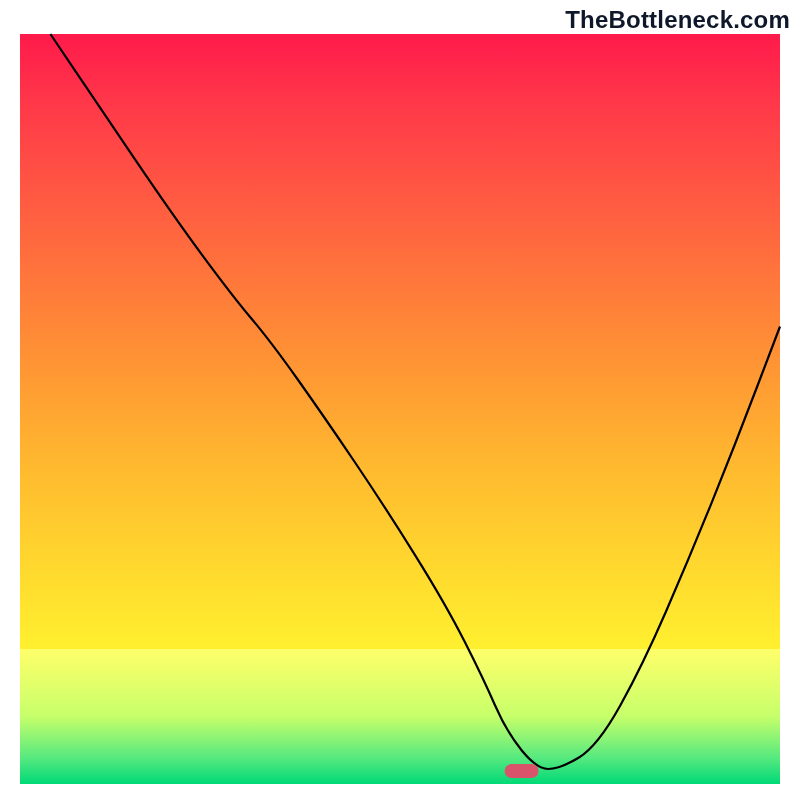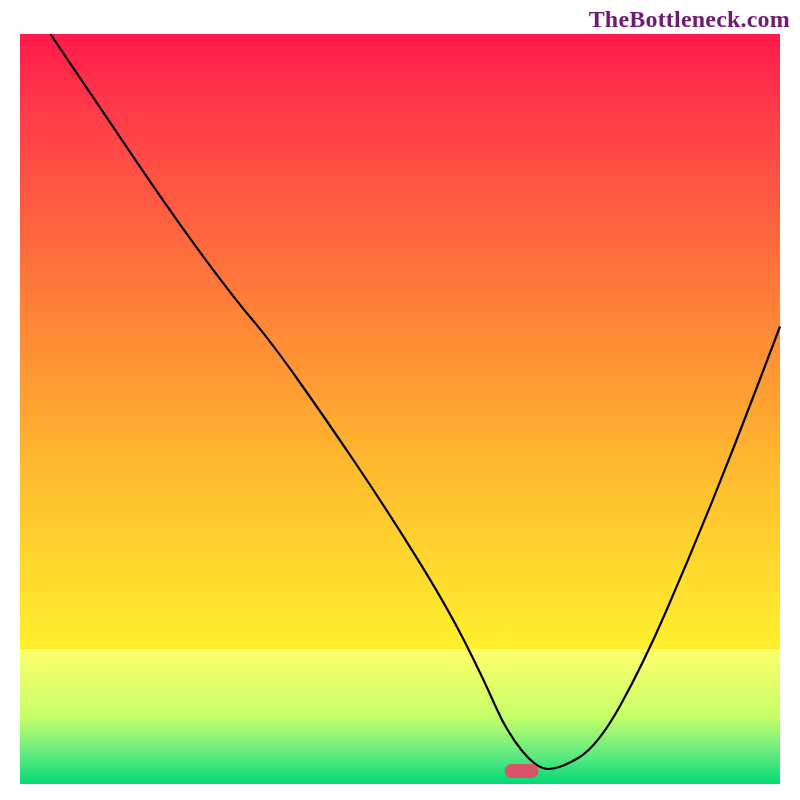--- a/index.html
+++ b/index.html
@@ -12,24 +12,24 @@
   }
   .chart-container {
     position: relative;
     width: 800px;
     height: 800px;
   }
   .watermark {
     position: absolute;
     top: 6px;
     right: 10px;
-    font-family: Liberation Serif, serif;
+    font-family: Liberation Sans, sans-serif;
     font-size: 24px;
     font-weight: 600;
-    color: #701a75;
+    color: #0f172a;
     letter-spacing: 0.2px;
   }
   .plot {
     position: absolute;
     top: 34px;
     left: 20px;
     width: 760px;
     height: 750px;
     
     background:

